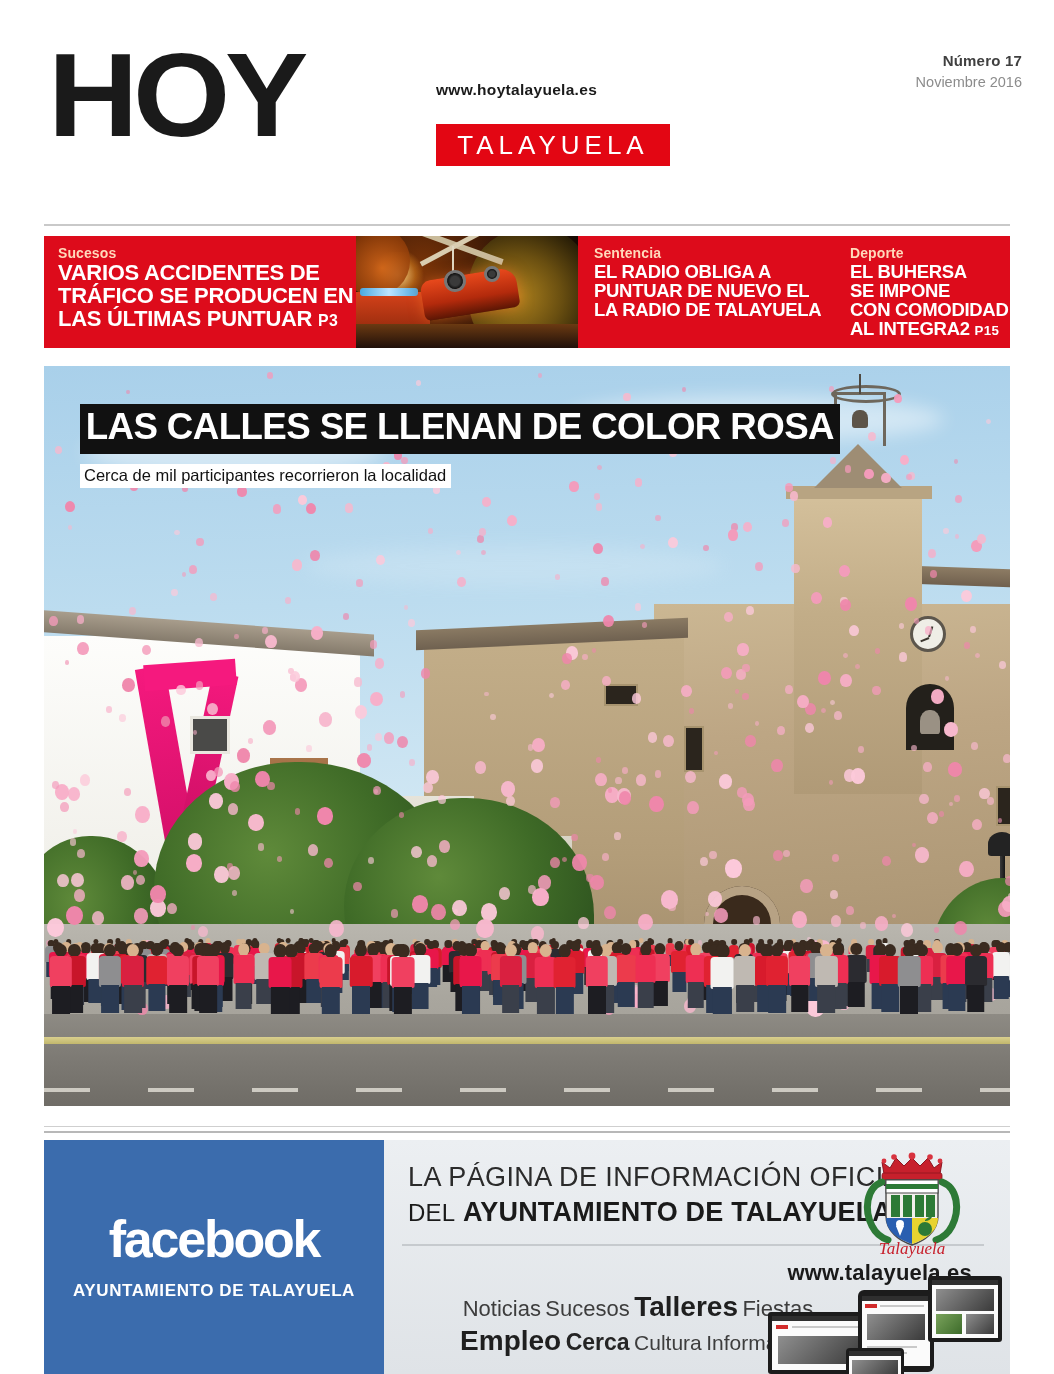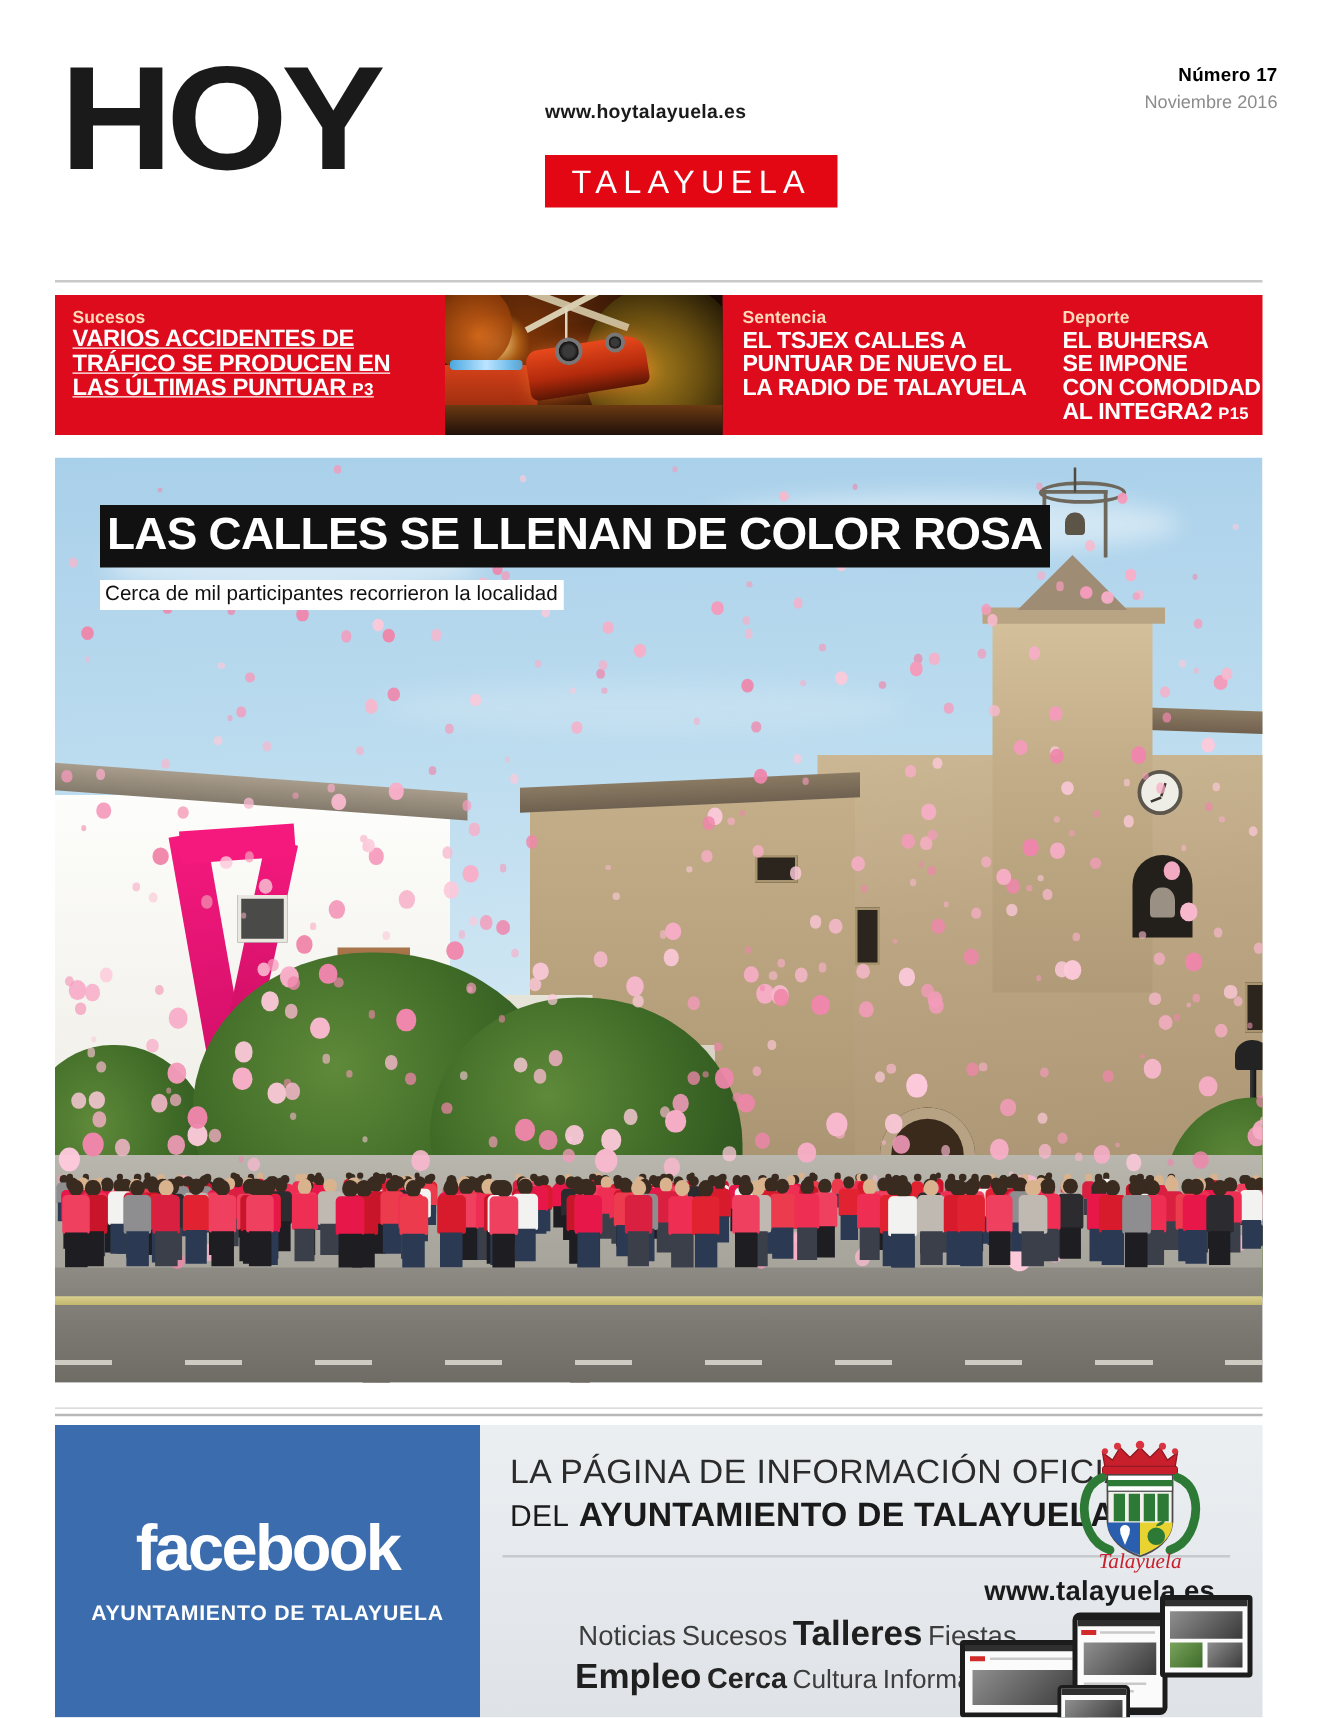--- a/index.html
+++ b/index.html
@@ -29,21 +29,21 @@
     position: absolute; left: 436px; top: 124px;
     width: 234px; height: 42px; background: #e30613;
   }
   .talayuela-badge span {
     display: block; text-align: center; line-height: 42px;
     color: #fff; font-size: 26px; letter-spacing: 5px;
     font-weight: 400;
   }
   .issue-num {
     position: absolute; right: 32px; top: 52px;
-    font-size: 15px; font-weight: bold; color: #000000;
+    font-size: 15px; font-weight: bold; color: #404040;
     text-align: right; letter-spacing: 0.2px;
   }
   .issue-date {
     position: absolute; right: 32px; top: 74px;
     font-size: 14.5px; color: #8c8c8c; text-align: right;
   }
 
   
   .rule-top {
     position: absolute; left: 44px; top: 224px;
@@ -63,21 +63,21 @@
   .teaser-cell.c2 { width: 258px; padding-left: 16px; }
   .teaser-cell.c3 { width: 174px; padding-left: 14px; }
   .teaser-kicker {
     font-size: 14px; color: #ffd9bb; font-weight: bold;
     letter-spacing: 0.1px; margin-bottom: 1px;
   }
   .teaser-head {
     color: #ffffff; font-weight: bold; line-height: 1.035;
     letter-spacing: -0.3px;
   }
-  .c1 .teaser-head { font-size: 19px; text-decoration: underline; }
+  .c1 .teaser-head { font-size: 22px; }
   .c2 .teaser-head { font-size: 18.5px; }
   .c3 .teaser-head { font-size: 18.5px; }
   .pg { font-size: 0.72em; letter-spacing: 0.3px; }
 
   
   .crash-sky { position:absolute; inset:0; background:
       radial-gradient(circle at 30% 30%, #7a3408 0%, #2a1206 55%, #120802 100%); }
   .crash-tree-r { position:absolute; right:-10px; top:-6px; width:120px; height:132px;
       background: radial-gradient(ellipse at 40% 50%, #b5881f 0%, #6d5211 45%, #2b2007 80%);
       border-radius: 45% 35% 40% 50%; opacity:.95; }
@@ -399,21 +399,21 @@
       <div class="crash-cable"></div>
       <div class="crash-car"></div>
       <div class="crash-wheel w1"></div>
       <div class="crash-wheel w2"></div>
       <div class="crash-ground"></div>
     </div>
 
     <div class="teaser-cell c2">
       <div class="teaser-kicker">Sentencia</div>
       <div class="teaser-head">
-        <div>EL TSJEX CALLES A</div>
+        <div>EL RADIO OBLIGA A</div>
         <div>PUNTUAR DE NUEVO EL</div>
         <div>
           <span>LA RADIO DE TALAYUELA</span>
           
         </div>
       </div>
     </div>
 
     <div class="teaser-cell c3">
       <div class="teaser-kicker">Deporte</div>

